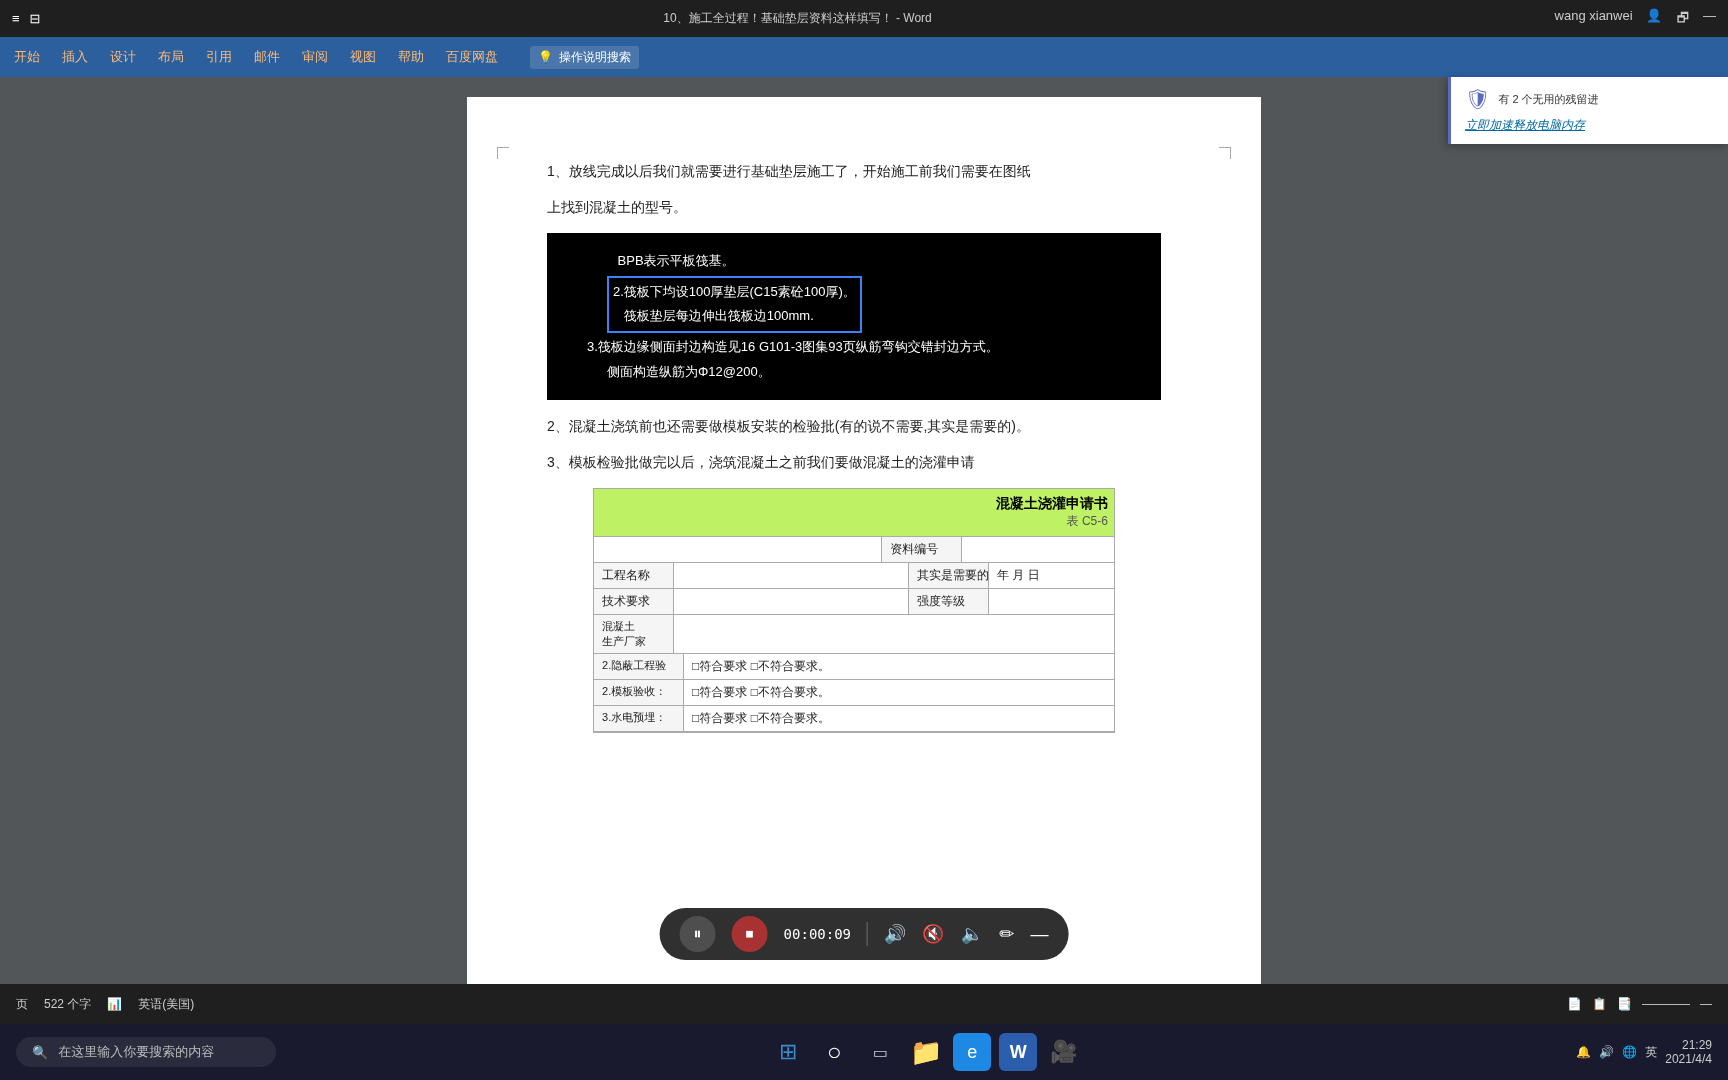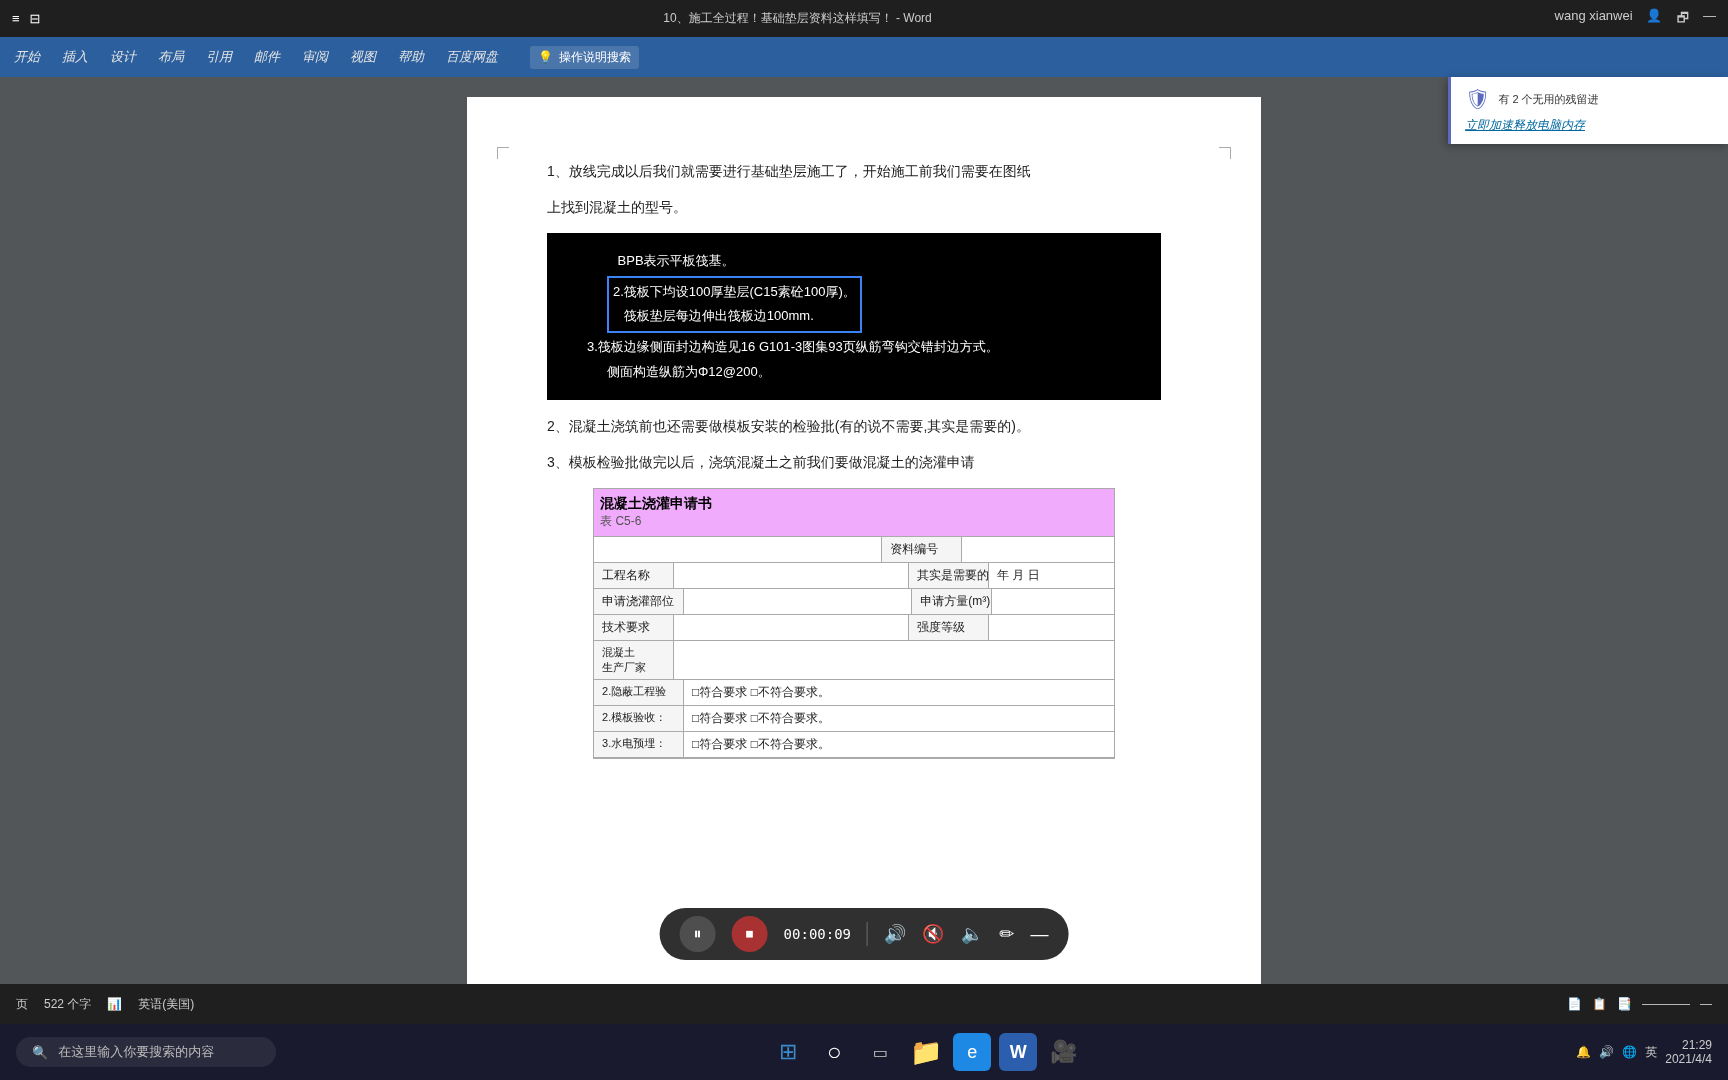--- a/index.html
+++ b/index.html
@@ -14,23 +14,22 @@
     #titlebar .left-icons { display: flex; align-items: center; gap: 10px; }
     #titlebar .title { flex: 1; text-align: center; font-size: 12px; color: #ccc; }
     #titlebar .right-icons { display: flex; align-items: flex-start; gap: 14px; color: #ccc; font-size: 13px; }
 
     
     #menubar {
       width: 100%; height: 40px; background: #2c5f9e;
       display: flex; align-items: center; padding: 0 4px; gap: 2px;
     }
     #menubar .menu-item {
-      padding: 4px 10px; color: #e5e5e5; font-size: 13px; cursor: pointer;
+      padding: 4px 10px; color: #fdba74; font-size: 13px; cursor: pointer;
       border-radius: 3px;
-      font-style: italic;
     }
     #menubar .search-box {
       margin-left: 20px; display: flex; align-items: center; gap: 6px;
       background: rgba(255,255,255,0.15); border-radius: 3px;
       padding: 3px 8px; color: #fff; font-size: 12px;
     }
 
     
     #doc-area {
       width: 100%; height: calc(1080px - 37px - 40px - 40px - 56px);
@@ -54,22 +53,22 @@
     .image-block .highlight-box {
       border: 2px solid #3b82f6; display: inline-block;
       padding: 2px 4px; margin: 2px 0;
     }
 
     .form-block {
       width: 85%; margin: 12px auto; border: 1px solid #aaa;
       font-size: 12px;
     }
     .form-title-row {
-      text-align: left; padding: 6px; border-bottom: 1px solid #aaa;
-      background: #f0abfc;
+      text-align: right; padding: 6px; border-bottom: 1px solid #aaa;
+      background: #bef264;
     }
     .form-title { font-size: 14px; font-weight: bold; }
     .form-sub { font-size: 12px; color: #555; }
     .form-row {
       display: flex; border-bottom: 1px solid #aaa;
     }
     .form-cell {
       padding: 4px 8px; border-right: 1px solid #aaa; flex: 1;
       font-size: 12px; color: #222;
     }
@@ -217,26 +216,20 @@
         <div class="form-cell" style="flex: 1;"></div>
       </div>
 
       <div class="form-row">
         <div class="form-cell label">工程名称</div>
         <div class="form-cell" style="flex: 2;"></div>
         <div class="form-cell label">其实是需要的</div>
         <div class="form-cell">年  月  日</div>
       </div>
 
-      <div class="form-row">
-        <div class="form-cell label" style="flex: 0 0 90px;">申请浇灌部位</div>
-        <div class="form-cell" style="flex: 2;"></div>
-        <div class="form-cell label">申请方量(m³)</div>
-        <div class="form-cell"></div>
-      </div>
 
       <div class="form-row">
         <div class="form-cell label">技术要求</div>
         <div class="form-cell" style="flex: 2;"></div>
         <div class="form-cell label">强度等级</div>
         <div class="form-cell"></div>
       </div>
 
       <div class="form-row">
         <div class="form-cell label" style="font-size: 11px;">混凝土<br>生产厂家</div>

